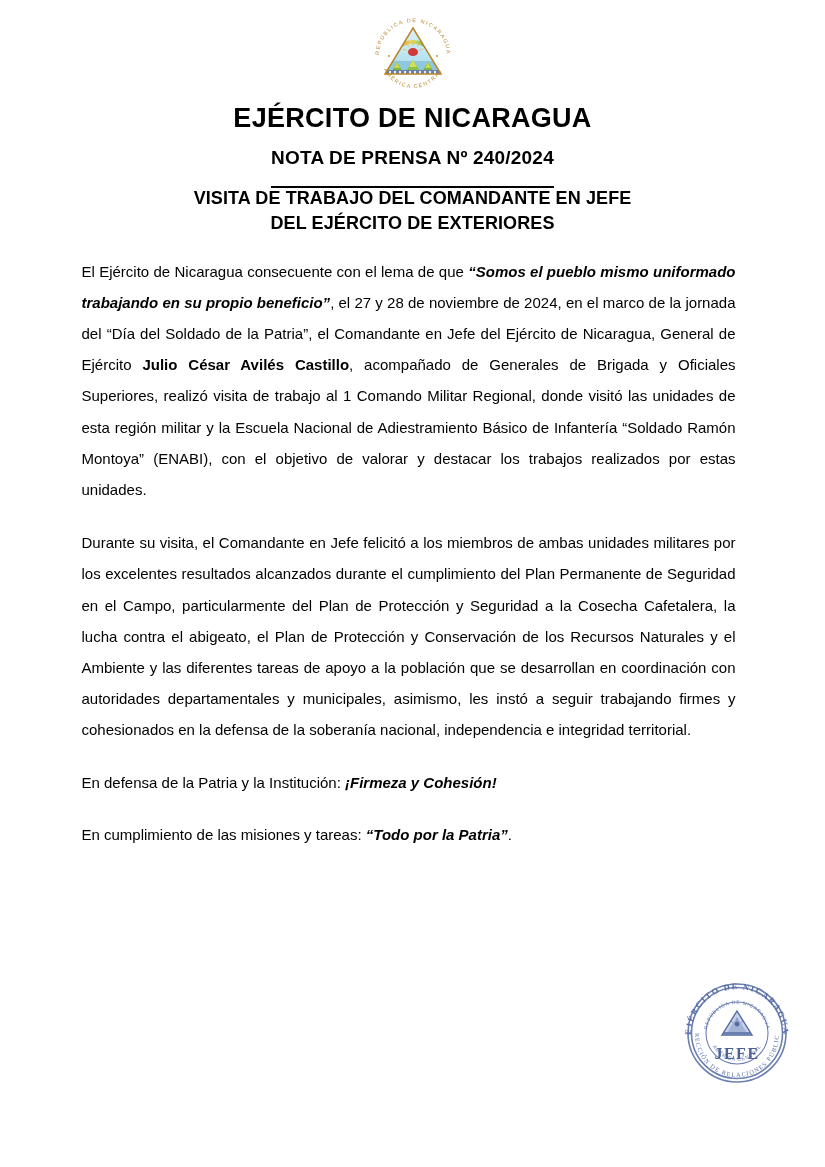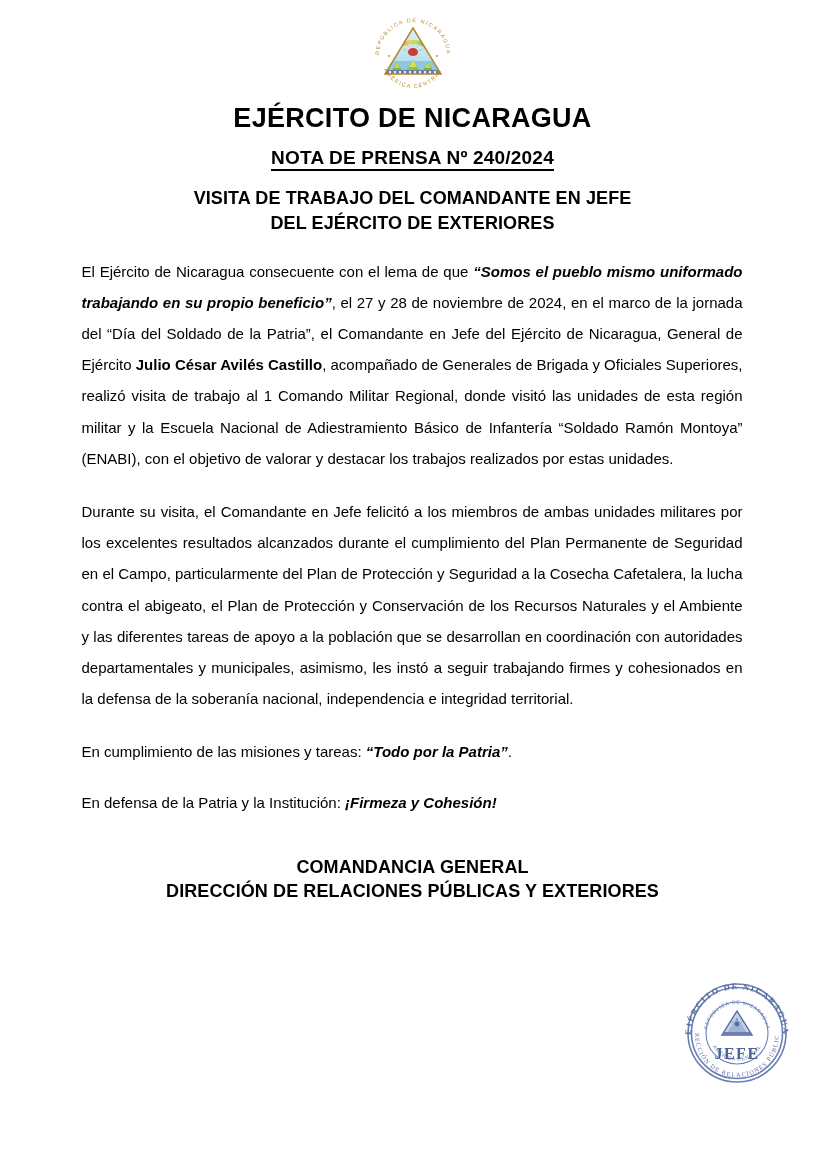--- a/index.html
+++ b/index.html
@@ -45,21 +45,21 @@
     margin-top: 9px;
   }
   .nota-line {
     text-align: center;
     margin-top: 13px;
   }
   .nota-line span {
     font-size: 19px;
     font-weight: bold;
     border-bottom: 2px solid #000;
-    padding-bottom: 1px;
+    padding-bottom: 18px;
     letter-spacing: 0.2px;
   }
   .sub-title {
     text-align: center;
     font-size: 18px;
     font-weight: bold;
     line-height: 1.38;
     margin-top: 17px;
     letter-spacing: 0.1px;
   }
@@ -67,21 +67,21 @@
   
   .body-block {
     margin: 0 auto;
     width: 662px;
     padding-top: 20px;
   }
   p.para {
     text-align: justify;
     font-size: 15px;
     line-height: 2.08;
-    margin: 0 1px 22px 0;
+    margin: 0 8px 22px 0;
   }
   p.para.tight {
     line-height: 1.42;
   }
   p.para.short {
     margin-bottom: 20px;
   }
   .bi {
     font-weight: bold;
     font-style: italic;
@@ -201,29 +201,25 @@
     <div>VISITA DE TRABAJO DEL COMANDANTE EN JEFE</div>
     <div>DEL EJÉRCITO DE EXTERIORES</div>
   </div>
 
   <div class="body-block">
 
     <p class="para"><span>El Ejército de Nicaragua consecuente con el lema de que </span><span class="bi">“Somos el pueblo mismo uniformado trabajando en su propio beneficio”</span><span>, el 27 y 28 de noviembre de 2024, en el marco de la jornada del “Día del Soldado de la Patria”, el Comandante en Jefe del Ejército de Nicaragua, General de Ejército </span><span class="b">Julio César Avilés Castillo</span><span>, acompañado de Generales de Brigada y Oficiales Superiores, realizó visita de trabajo al 1 Comando Militar Regional, donde visitó las unidades de esta región militar y la Escuela Nacional de Adiestramiento Básico de Infantería “Soldado Ramón Montoya” (ENABI), con el objetivo de valorar y destacar los trabajos realizados por estas unidades.</span></p>
 
     <p class="para">Durante su visita, el Comandante en Jefe felicitó a los miembros de ambas unidades militares por los excelentes resultados alcanzados durante el cumplimiento del Plan Permanente de Seguridad en el Campo, particularmente del Plan de Protección y Seguridad a la Cosecha Cafetalera, la lucha contra el abigeato, el Plan de Protección y Conservación de los Recursos Naturales y el Ambiente y las diferentes tareas de apoyo a la población que se desarrollan en coordinación con autoridades departamentales y municipales, asimismo, les instó a seguir trabajando firmes y cohesionados en la defensa de la soberanía nacional, independencia e integridad territorial.</p>
 
+    <p class="para short"><span>En defensa de la Patria y la Institución: </span><span class="bi">¡Firmeza y Cohesión!</span></p>
+
     <p class="para short"><span>En cumplimiento de las misiones y tareas:  </span><span class="bi">“Todo por la Patria”</span><span>.</span></p>
 
-    <p class="para short"><span>En defensa de la Patria y la Institución: </span><span class="bi">¡Firmeza y Cohesión!</span></p>
-
-
-    <div class="footer">
-      <div>COMANDANCIA GENERAL</div>
-      <div>DIRECCIÓN DE RELACIONES PÚBLICAS Y EXTERIORES</div>
-    </div>
+
   </div>
 
   <div class="seal">
     <svg width="112" height="112" viewBox="0 0 112 112">
       <defs>
         <path id="sealTop" d="M 10,58 A 46,46 0 0 1 102,58"></path>
         <path id="sealBot" d="M 14,58 A 42,42 0 0 0 98,58"></path>
         <path id="sealTop2" d="M 26,57 A 30,30 0 0 1 86,57"></path>
         <path id="sealBot2" d="M 29,57 A 27,27 0 0 0 83,57"></path>
       </defs>

